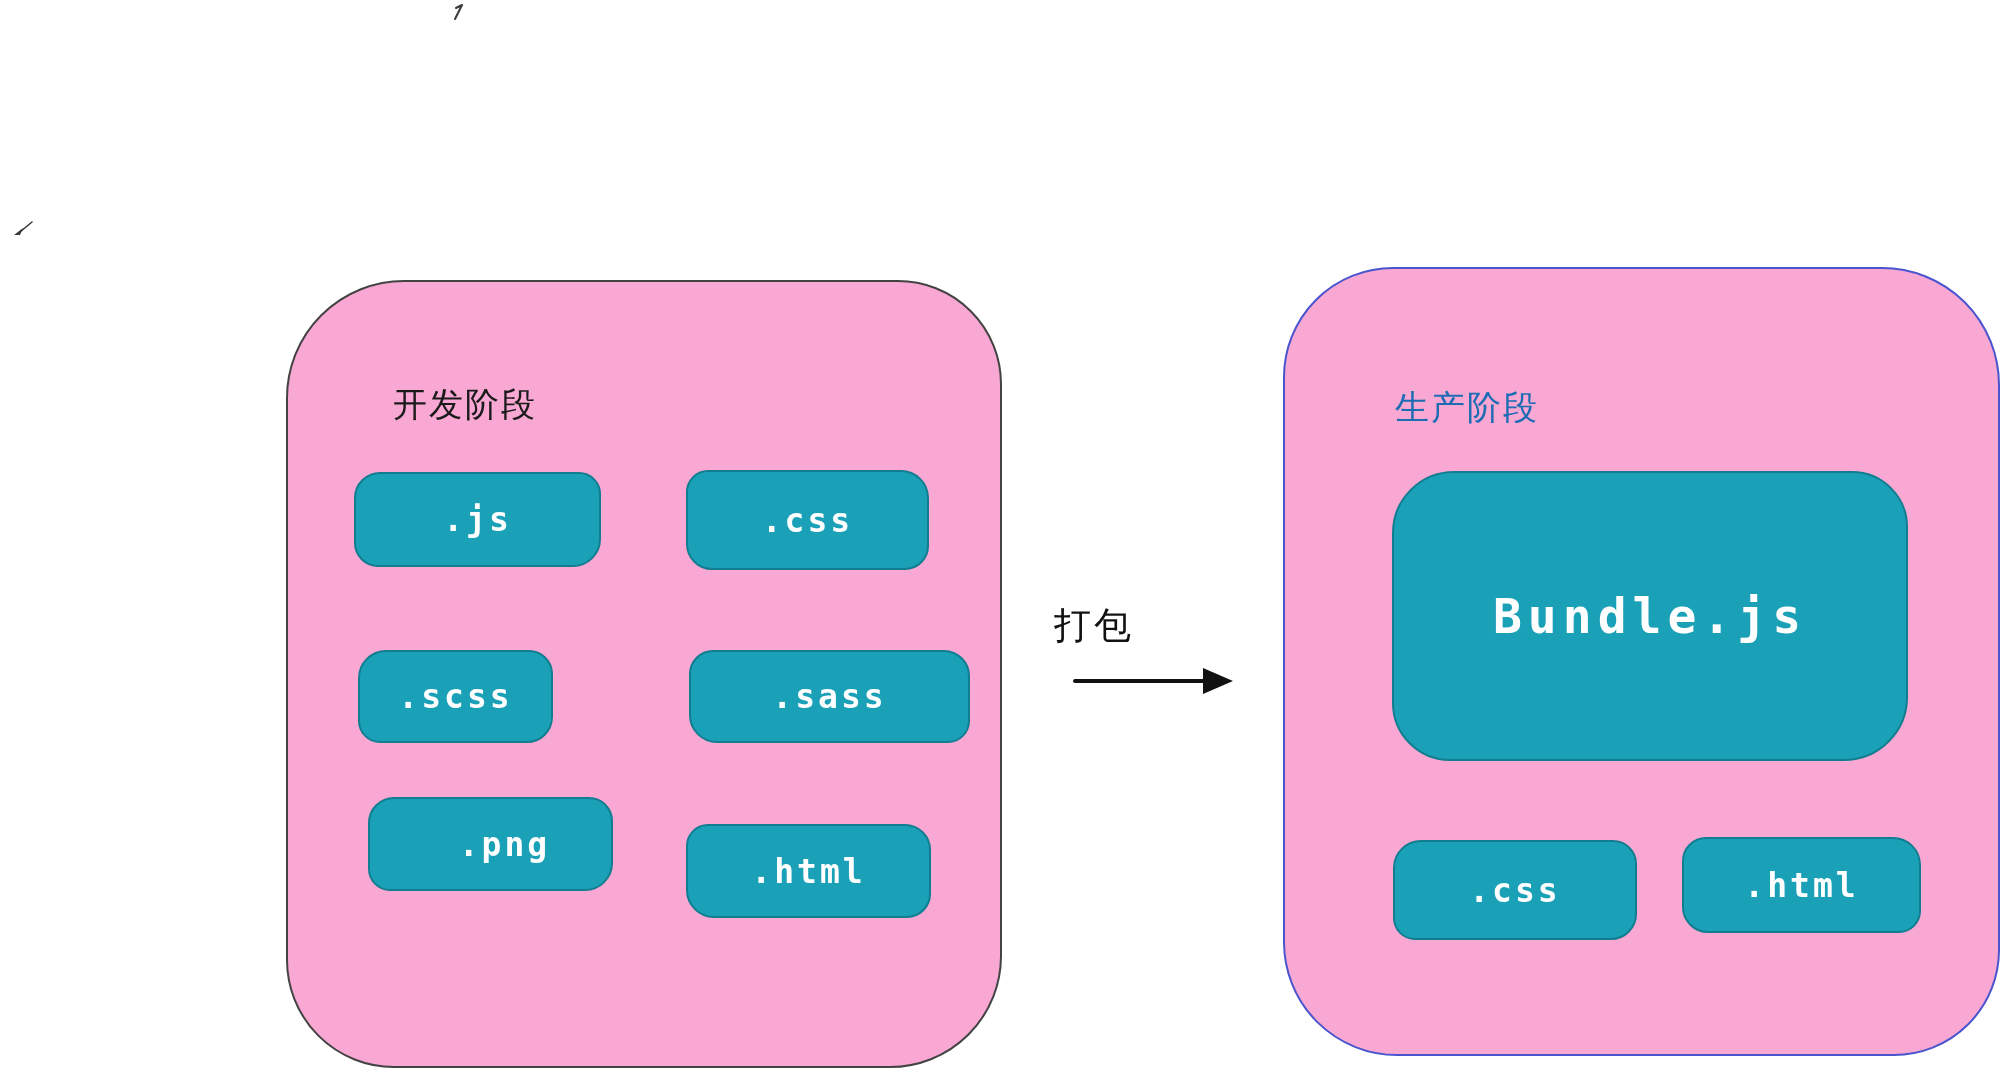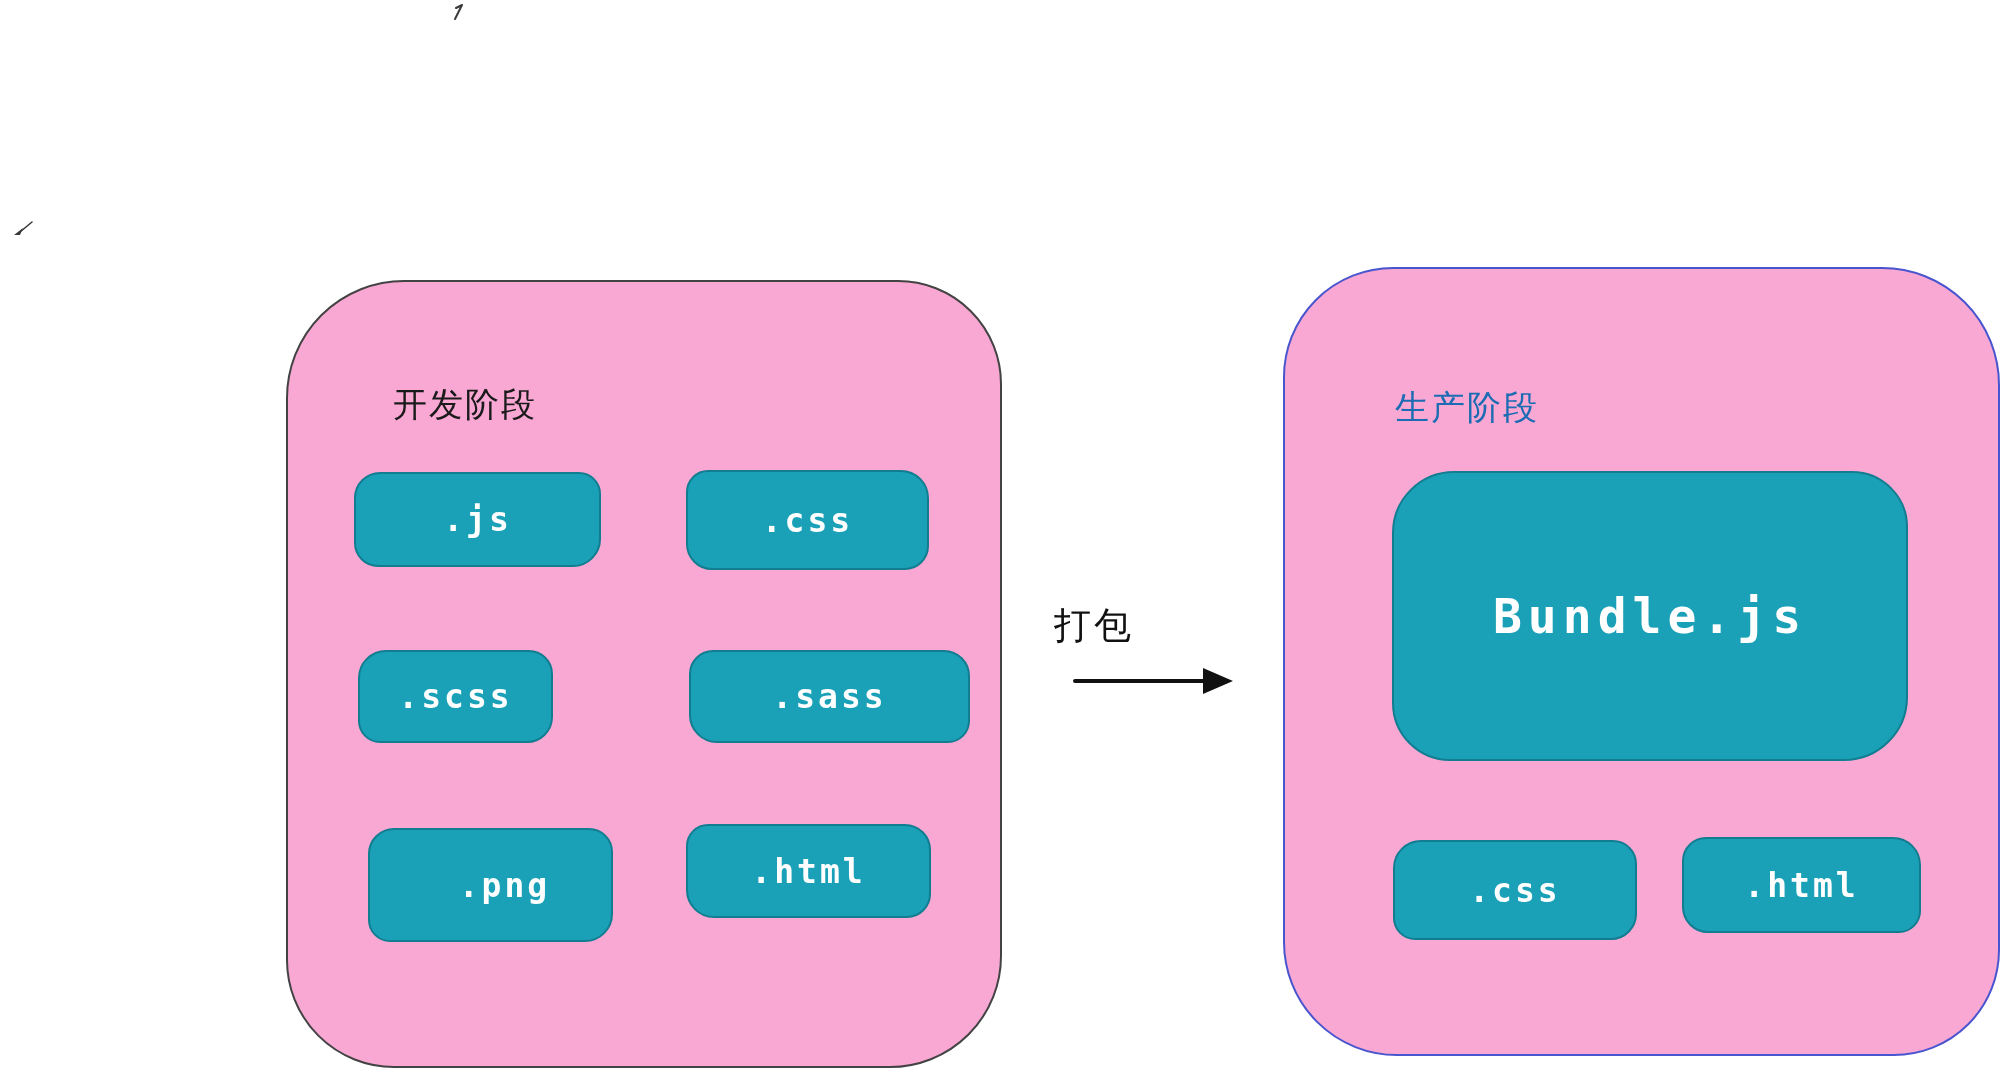--- a/index.html
+++ b/index.html
@@ -62,21 +62,21 @@
     display: flex;
     align-items: center;
     justify-content: center;
     letter-spacing: 3px;
   }
   
   .box-js   { left: 66px;  top: 190px; width: 247px; height: 95px;  border-radius: 26px 22px 28px 24px; }
   .box-css1 { left: 398px; top: 188px; width: 243px; height: 100px; border-radius: 22px 28px 24px 26px; }
   .box-scss { left: 70px;  top: 368px; width: 195px; height: 93px;  border-radius: 28px 24px 26px 22px; }
   .box-sass { left: 401px; top: 368px; width: 281px; height: 93px;  border-radius: 24px 26px 22px 28px; }
-  .box-png  { left: 80px;  top: 546px; width: 245px; height: 114px;  border-radius: 26px 24px 28px 22px; padding-left: 28px; }
+  .box-png  { left: 80px;  top: 515px; width: 245px; height: 94px;  border-radius: 26px 24px 28px 22px; padding-left: 28px; }
   .box-html1{ left: 398px; top: 542px; width: 245px; height: 94px;  border-radius: 22px 26px 24px 28px; }
   
   .box-bundle {
     left: 107px; top: 202px; width: 516px; height: 290px;
     border-radius: 62px 56px 64px 58px;
     font-size: 48px;
     letter-spacing: 6px;
   }
   .box-css2 { left: 108px; top: 571px; width: 244px; height: 100px; border-radius: 28px 24px 26px 22px; }
   .box-html2{ left: 397px; top: 568px; width: 239px; height: 96px;  border-radius: 24px 28px 22px 26px; }

